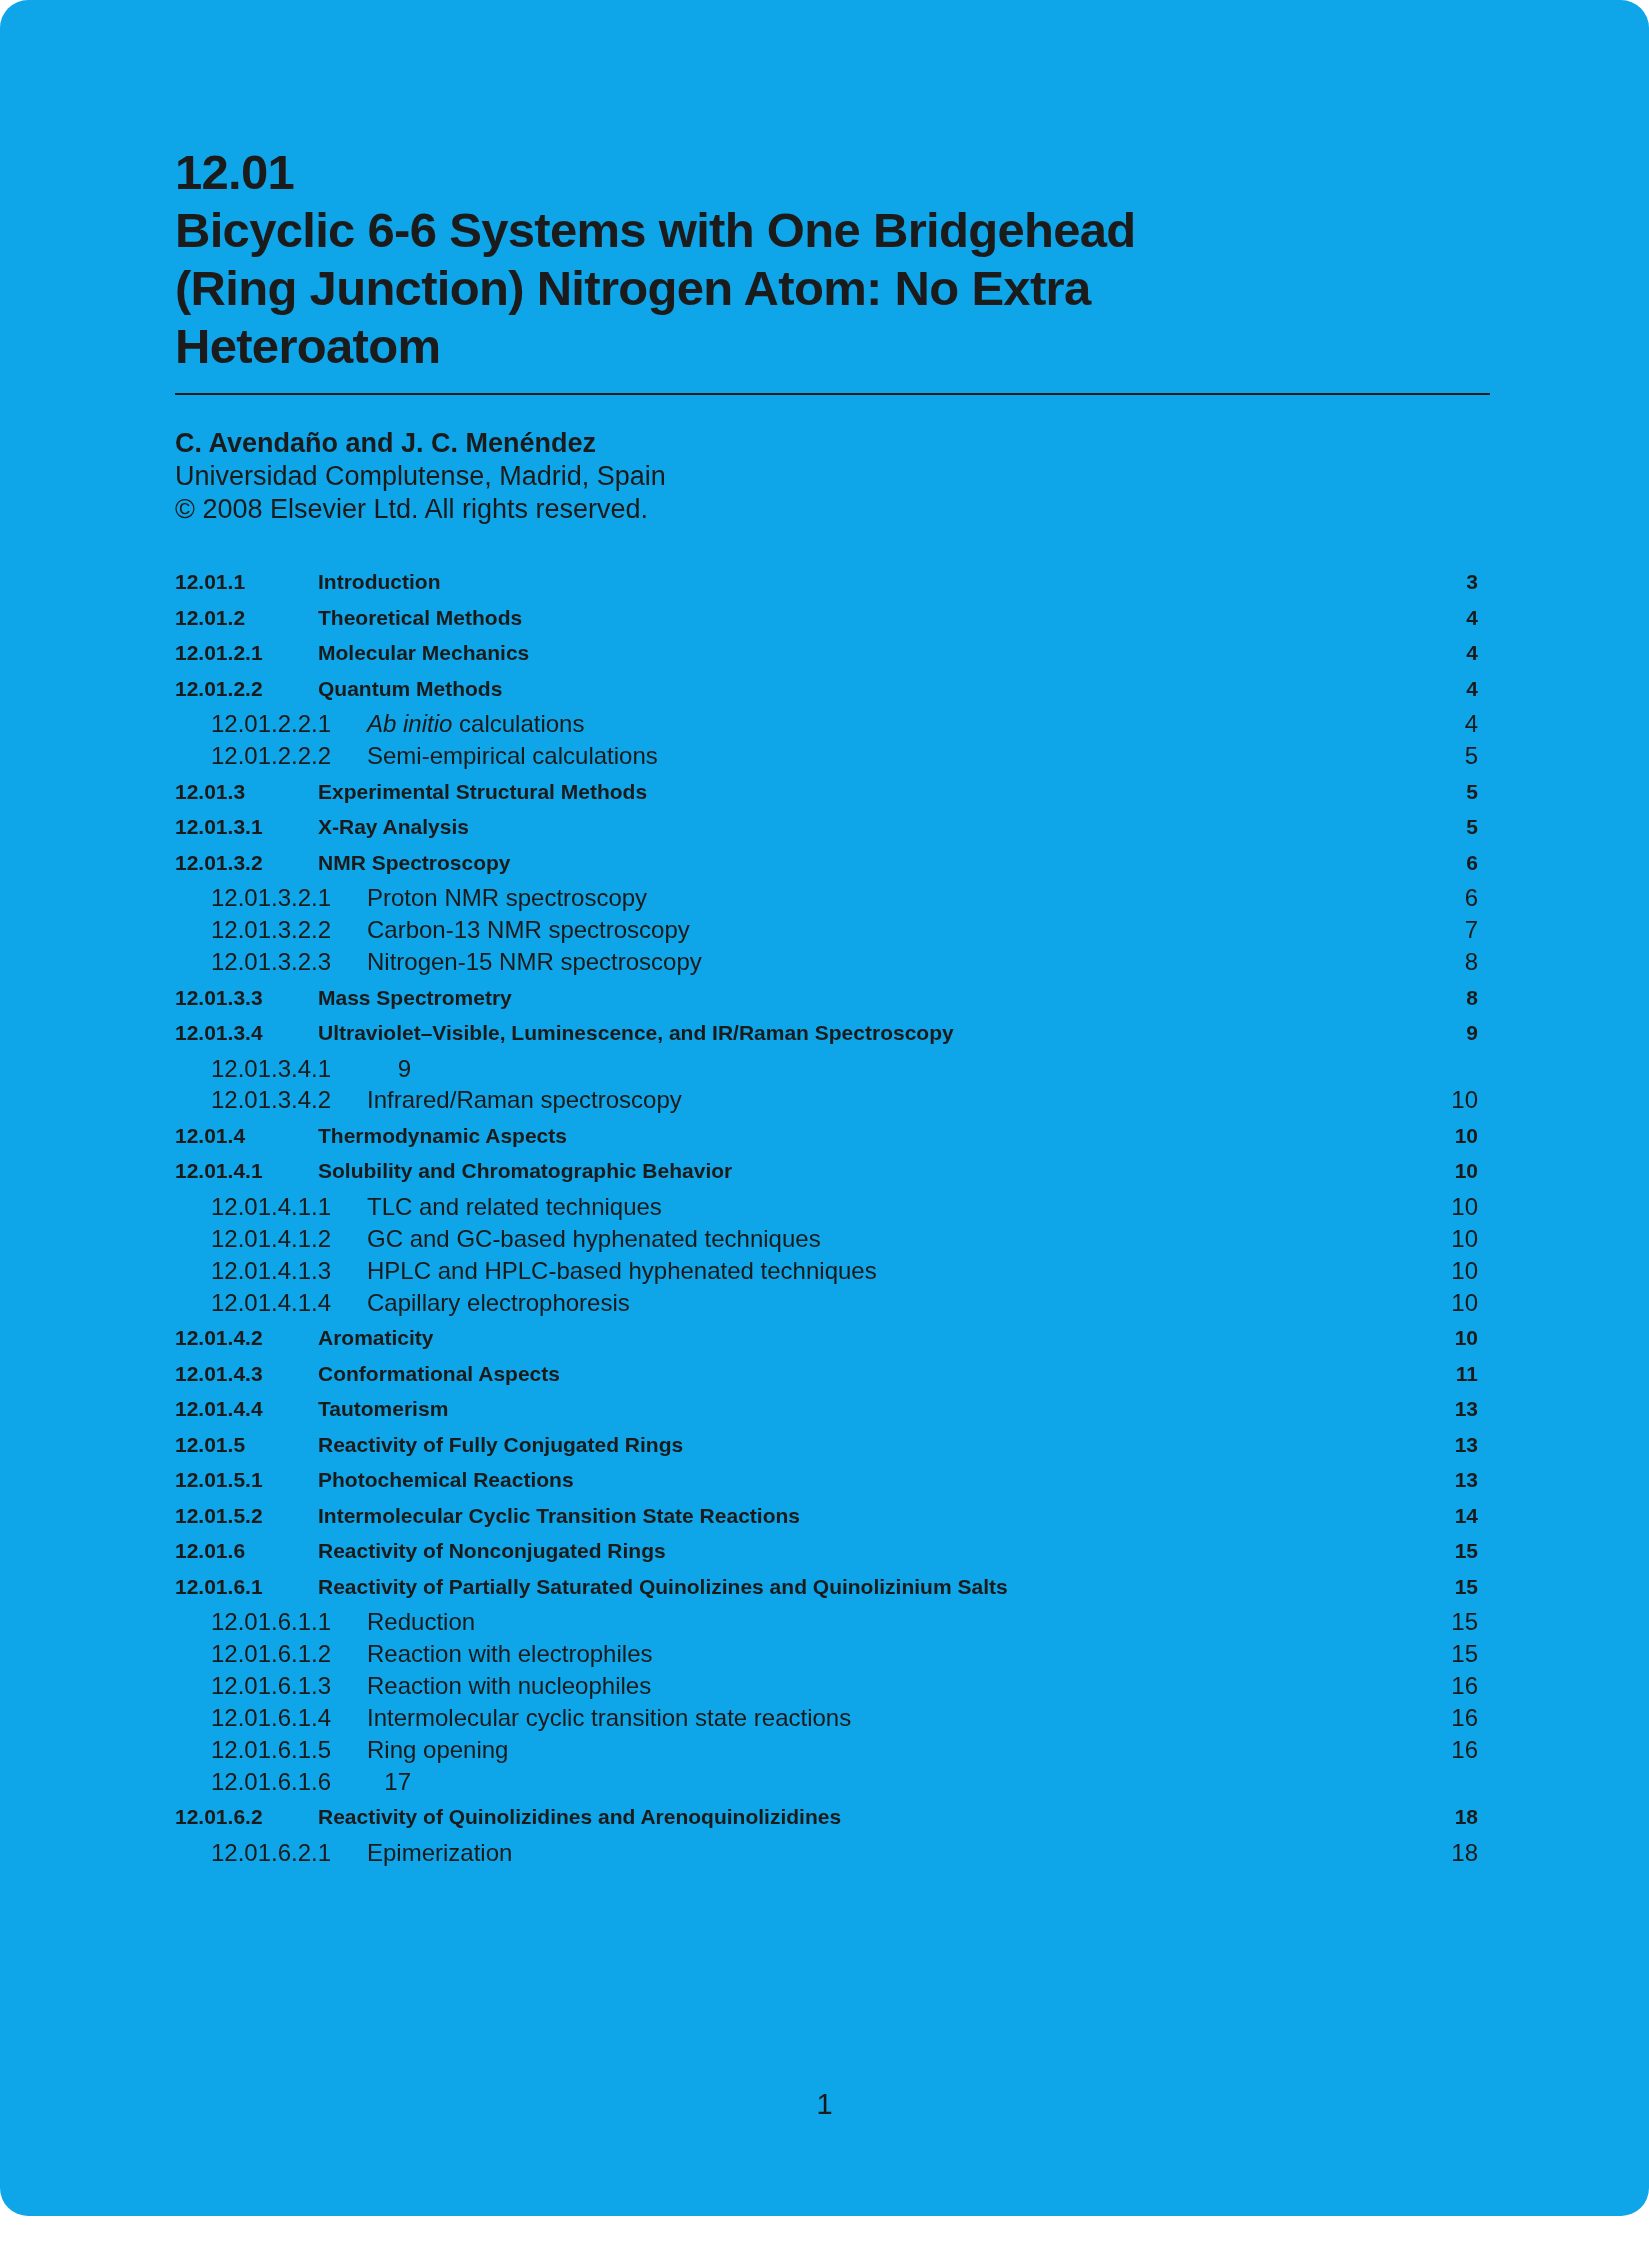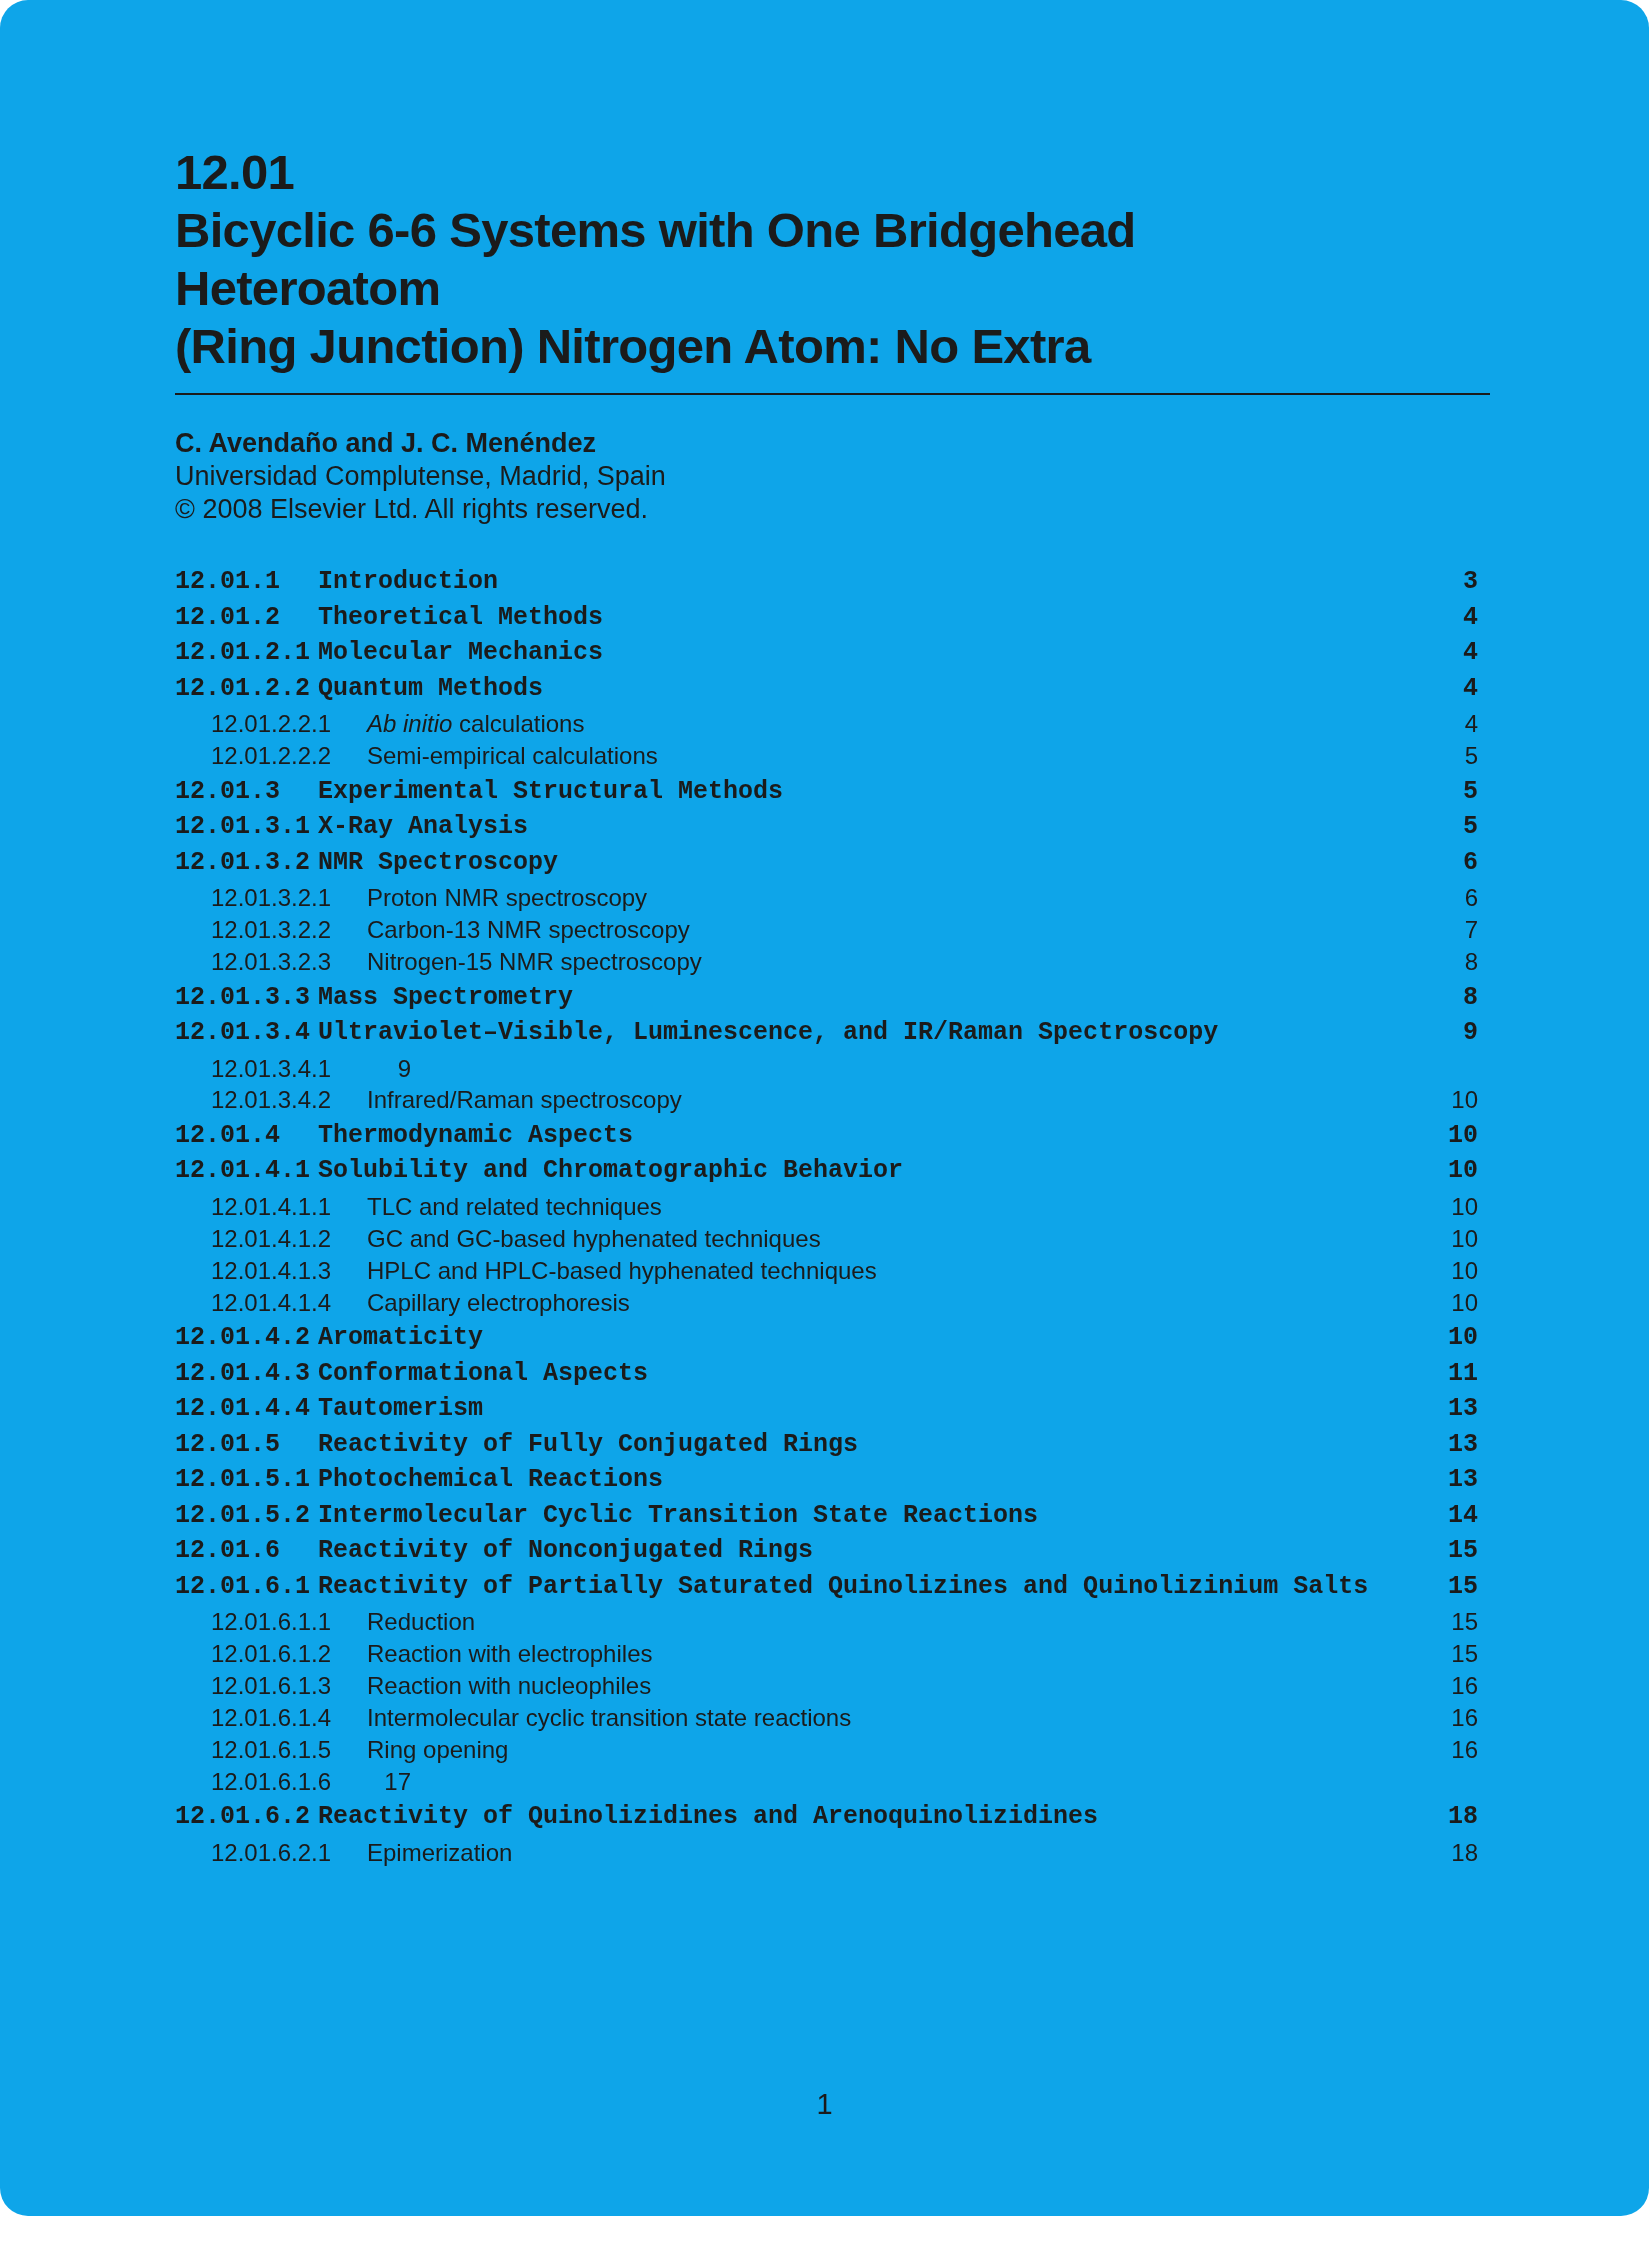--- a/index.html
+++ b/index.html
@@ -18,21 +18,21 @@
     font-size:49px; font-weight:700; line-height:58px;
     letter-spacing:-0.7px; white-space:nowrap;
   }
   .title-rule { height:2.9px; background:#1b1b1b; margin-top:17.5px; width:1315px; }
 
   .byline { margin-top:32px; font-size:27px; line-height:33px; }
   .byline .authors { font-weight:700; }
 
   .toc { margin-top:41px; width:1303px; }
   .toc-row { display:flex; align-items:baseline; }
-  .toc-row.l1 { font-weight:700; font-size:25px; line-height:29px; margin:6.5px 0;font-family:Liberation Mono, monospace; }
+  .toc-row.l1 { font-weight:700; font-size:21px; line-height:29px; margin:6.5px 0; }
   .toc-row.l2 { font-weight:400; font-size:24px; line-height:29px; margin:2.9px 0; padding-left:36px;align-items:flex-end; }
   .toc-row .num { flex:0 0 143px; }
   .toc-row.l2 .num { flex:0 0 156px; }
   .toc-row .label { flex:1 1 auto; padding-right:29px; }
   .toc-row .pg { flex:0 0 auto; text-align:right; min-width:44px; }
   .toc-row .label em { font-style:italic; }
 
   .folio {
     position:absolute; top:2088px; left:0; width:1649px;
     text-align:center; font-size:29px; line-height:32px;
@@ -41,22 +41,22 @@
 </head>
 <body>
 
 <div class="page">
   <div class="content">
 
     <div class="chapter-number">12.01</div>
 
     <div id="chapter-title">
         <div class="title-line">Bicyclic 6-6 Systems with One Bridgehead</div>
+        <div class="title-line">(Ring Junction) Nitrogen Atom: No Extra</div>
         <div class="title-line">Heteroatom</div>
-        <div class="title-line">(Ring Junction) Nitrogen Atom: No Extra</div>
       </div>
 
     <div class="title-rule"></div>
 
     <div class="byline">
       <div class="authors">C. Avendaño and J. C. Menéndez</div>
       <div class="affiliation">Universidad Complutense, Madrid, Spain</div>
       <div class="copyright">© 2008 Elsevier Ltd. All rights reserved.</div>
     </div>
 

